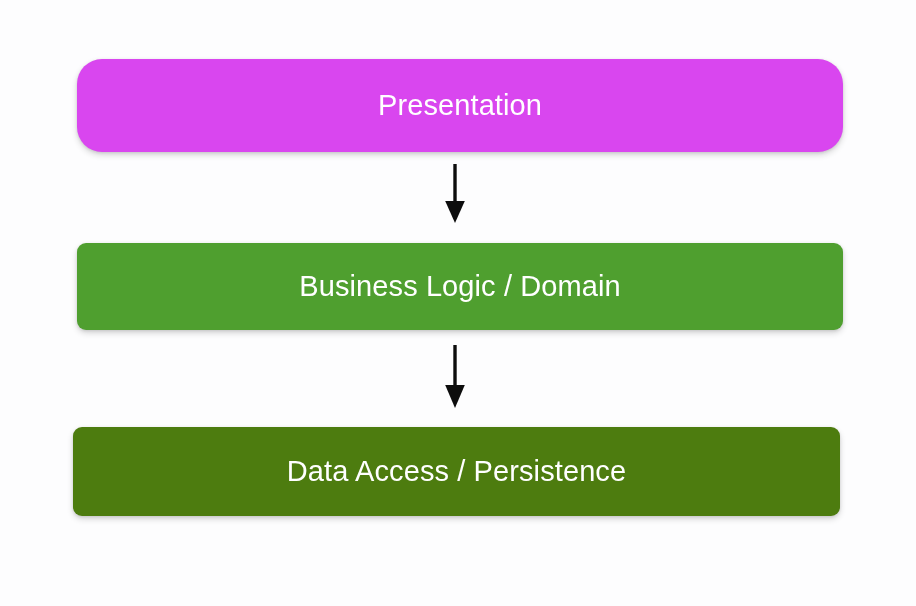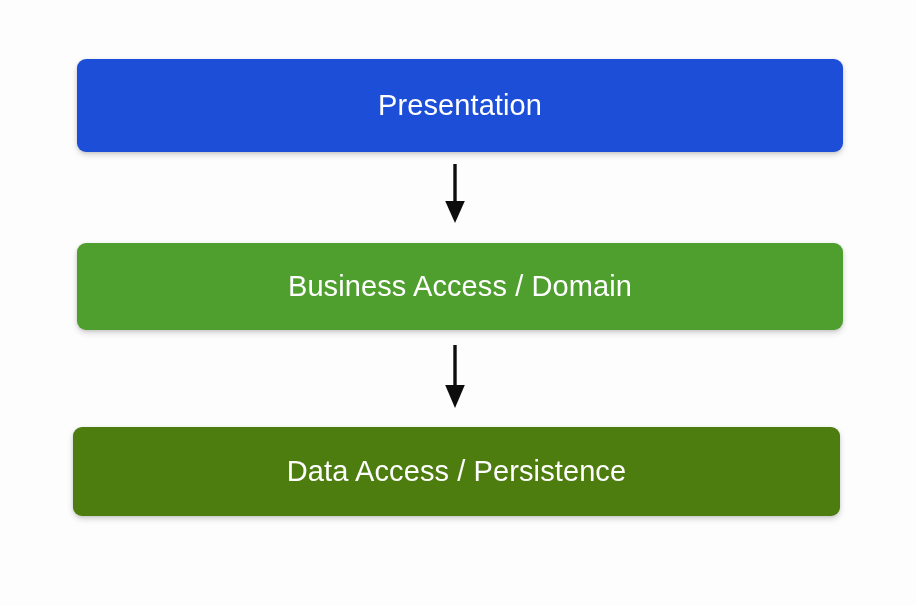--- a/index.html
+++ b/index.html
@@ -82,31 +82,31 @@
     top: 344px;
     width: 36px;
     height: 66px;
   }
 </style>
 </head>
 <body style="background: rgb(253, 253, 254);">
 
 <div id="diagram-canvas" style="background: rgb(253, 253, 254);">
 
-  <div class="layer-box" id="layer-presentation" style="background: #1d4ed8;">
+  <div class="layer-box" id="layer-presentation" style="background: #d946ef; border-radius: 25px;">
     <span class="layer-label" style="color: rgb(255, 255, 255);">Presentation</span>
   </div>
 
   <svg class="flow-arrow" id="arrow-presentation-to-business" viewBox="0 0 36 62">
     <line x1="18" y1="1" x2="18" y2="40" stroke="#0d0d0d" stroke-width="3.4"></line>
     <polygon points="18,60 8.2,38 27.8,38" fill="#0d0d0d"></polygon>
   </svg>
 
   <div class="layer-box" id="layer-business" style="background: rgb(79, 159, 47);">
-    <span class="layer-label" style="color: rgb(255, 255, 255);">Business Access / Domain</span>
+    <span class="layer-label" style="color: rgb(255, 255, 255);">Business Logic / Domain</span>
   </div>
 
   <svg class="flow-arrow" id="arrow-business-to-data" viewBox="0 0 36 66">
     <line x1="18" y1="1" x2="18" y2="42" stroke="#0d0d0d" stroke-width="3.4"></line>
     <polygon points="18,64 8.2,41 27.8,41" fill="#0d0d0d"></polygon>
   </svg>
 
   <div class="layer-box" id="layer-data" style="background: #4d7c0f;">
     <span class="layer-label" style="color: rgb(255, 255, 255);">Data Access / Persistence</span>
   </div>

